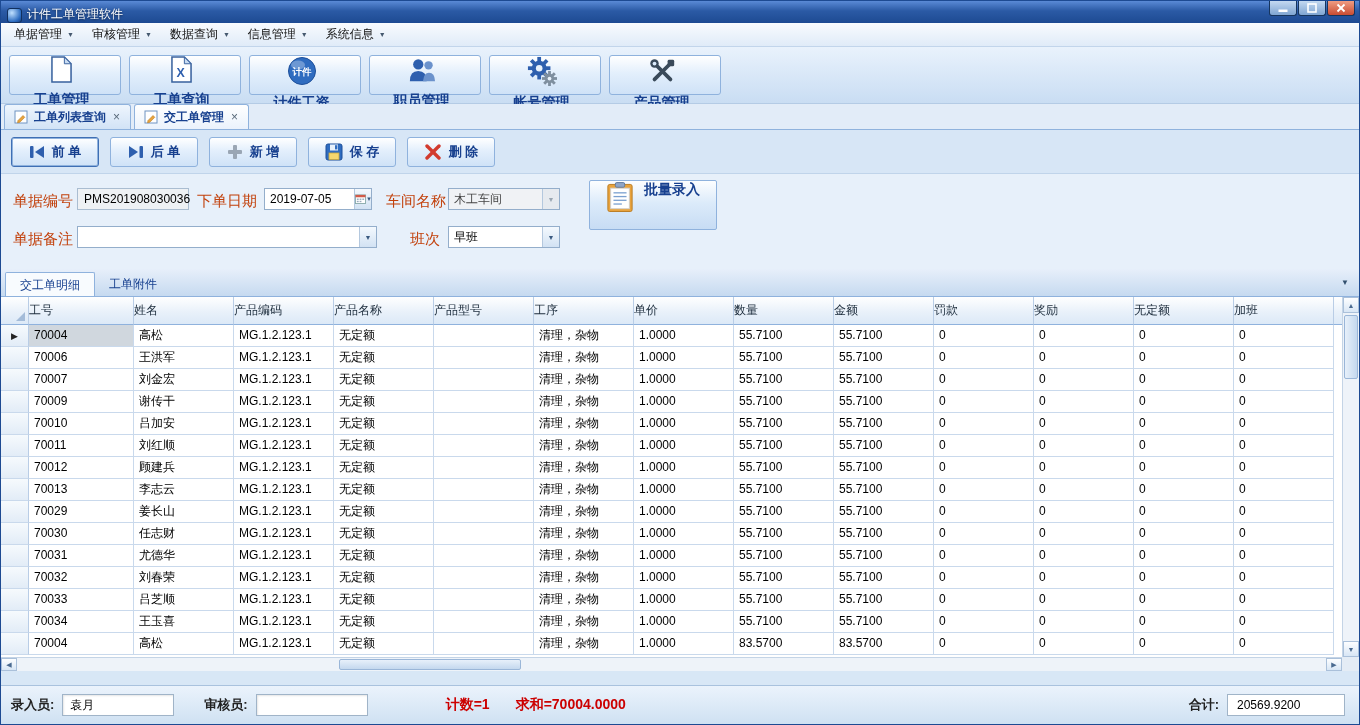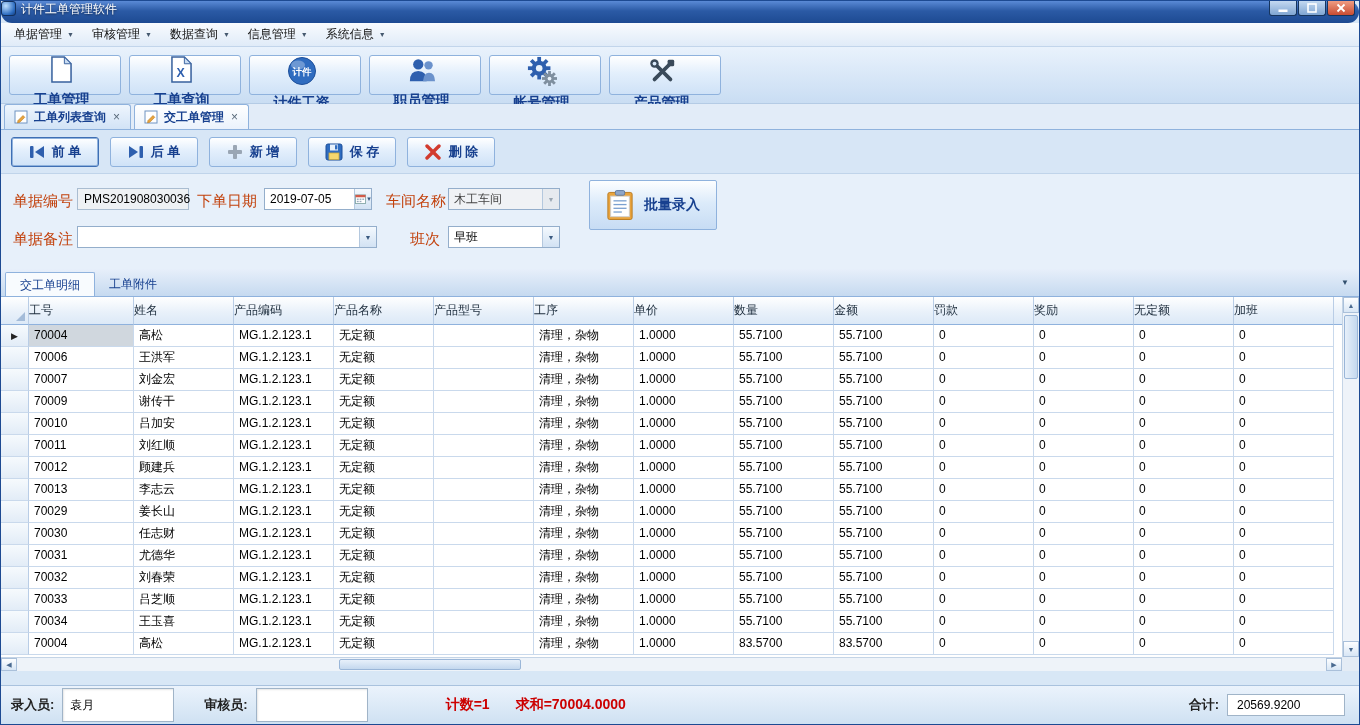--- a/index.html
+++ b/index.html
@@ -5,21 +5,21 @@
   * { margin:0; padding:0; box-sizing:border-box; }
   body {
     width:1360px; height:725px; overflow:hidden;
     font-family:"Liberation Sans","DejaVu Sans",sans-serif;
     font-size:12px; background:#d8e7f6; color:#000;
   }
   .window { width:1360px; height:725px; display:flex; flex-direction:column; border:1px solid #1d4a92; }
 
   
   .titlebar { height:22px; flex:0 0 22px; background:linear-gradient(#5a8ad6,#2b5aa5 45%,#1d4a92);
-    display:flex; align-items:flex-start; padding:0 0; color:#fff; position:relative;border-radius:11px; }
+    display:flex; align-items:flex-end; padding:0 6px; color:#fff; position:relative; }
   .title-icon { width:15px; height:15px; border-radius:3px; margin-right:5px;
     background:radial-gradient(circle at 30% 30%, #bfe0ff, #2a6abf 70%, #173f7d); border:1px solid #12305e; }
   .title-text { font-size:12px; text-shadow:0 1px 2px rgba(0,0,0,.55); }
   .win-controls { position:absolute; top:0; right:4px; display:flex; gap:1px; }
   .win-btn { width:28px; height:15px; display:flex; align-items:center; justify-content:center;
     border:1px solid #16355e; border-top:none; border-radius:0 0 3px 3px;
     background:linear-gradient(#c4d9f1,#7fa5d2); }
   .win-btn.close { background:linear-gradient(#ef9c82,#c94c32); }
 
   
@@ -58,21 +58,21 @@
   .flabel { position:absolute; font-size:15px; color:#c2410c; }
   .textbox { position:absolute; height:22px; background:#eef1f4; border:1px solid #aabdd1;
     display:flex; align-items:center; padding:0 6px; }
   .combo { position:absolute; height:22px; background:#fff; border:1px solid #94aecb; display:flex; align-items:stretch; }
   .combo-value { flex:1; display:flex; align-items:center; padding:0 5px; overflow:hidden; white-space:nowrap; }
   .combo-btn { width:17px; background:linear-gradient(#f4f9fe,#d2e2f3); border-left:1px solid #b4c8de;
     display:flex; align-items:center; justify-content:center; gap:1px; font-size:7px; color:#3a5a80; }
   .combo.disabled { background:#f0f2f5; color:#444; }
   .combo.disabled .combo-btn { background:#e6eaef; color:#9aa6b2; }
   .batch-btn { position:absolute; left:588px; top:6px; width:128px; height:50px;
-    display:flex; align-items:center; justify-content:center; gap:10px;
+    display:flex; justify-content:center; gap:10px;
     background:linear-gradient(#fdfeff,#dcebfa 45%,#c7dcf4); border:1px solid #8fb2dd; border-radius:2px;
     color:#17408f; font-size:14px; font-weight:bold; }
 
   
   .detail-tabbar { height:28px; flex:0 0 28px; background:linear-gradient(#e7effa,#c6daf0);
     display:flex; align-items:flex-end; padding-left:4px; position:relative; border-bottom:1px solid #8fb2dd; }
   .detail-tab { height:24px; line-height:24px; padding:0 14px; color:#17408f; }
   .detail-tab.active { background:#f8fbfe; border:1px solid #8fb2dd; border-bottom:none;
     border-radius:2px 2px 0 0; font-weight:normal; }
   .detail-caret { position:absolute; right:10px; top:9px; font-size:8px; color:#33506e; }
@@ -110,21 +110,21 @@
   .hthumb { position:absolute; top:1px; height:11px; left:338px; width:182px;
     background:linear-gradient(#e7f0fa,#c4d8ee); border:1px solid #9ab6d8; border-radius:2px; }
   .grid-corner { position:absolute; right:0; bottom:0; width:17px; height:14px; background:#e4ecf5; }
 
   
   .bottom-gap { height:14px; flex:0 0 14px; background:#d8e7f6; }
   .statusbar { height:39px; flex:0 0 39px; background:linear-gradient(#ebf3fc,#cfe1f2);
     border-top:1px solid #a9c2de; display:flex; align-items:center; padding:0 10px; }
   .status-label { font-size:13px; font-weight:bold; color:#222; }
   .status-input { height:22px; width:112px; background:#fff; border:1px solid #a0b4c8;
-    box-shadow:inset 1px 1px 2px rgba(0,0,0,.10); display:flex; align-items:center; padding:16px 7px; margin-left:8px; }
+    box-shadow:inset 1px 1px 2px rgba(0,0,0,.10); display:flex; align-items:center; padding:4px 7px; margin-left:8px; }
   .summary { margin-left:78px; font-size:14px; font-weight:bold; color:#cc0000; display:flex; gap:26px; }
   .spacer { flex:1; }
   .total-box { height:22px; width:118px; background:#fff; border:1px solid #a0b4c8;
     display:flex; align-items:center; padding:0 9px; margin-left:8px; margin-right:4px; }
 
   .icon svg { display:block; }
 </style>
 </head>
 <body>
 

